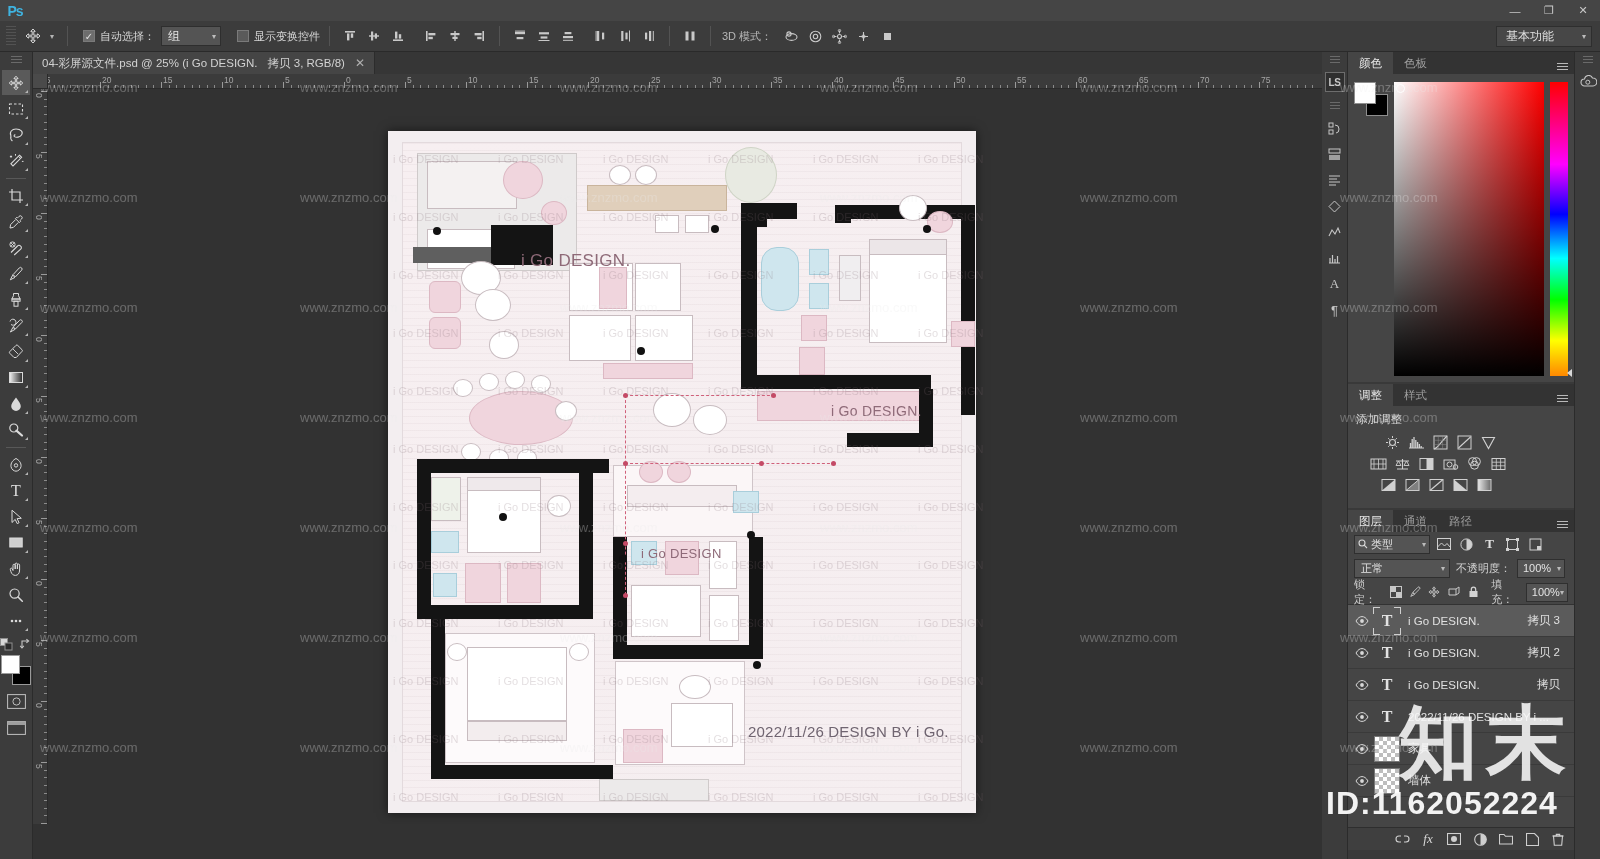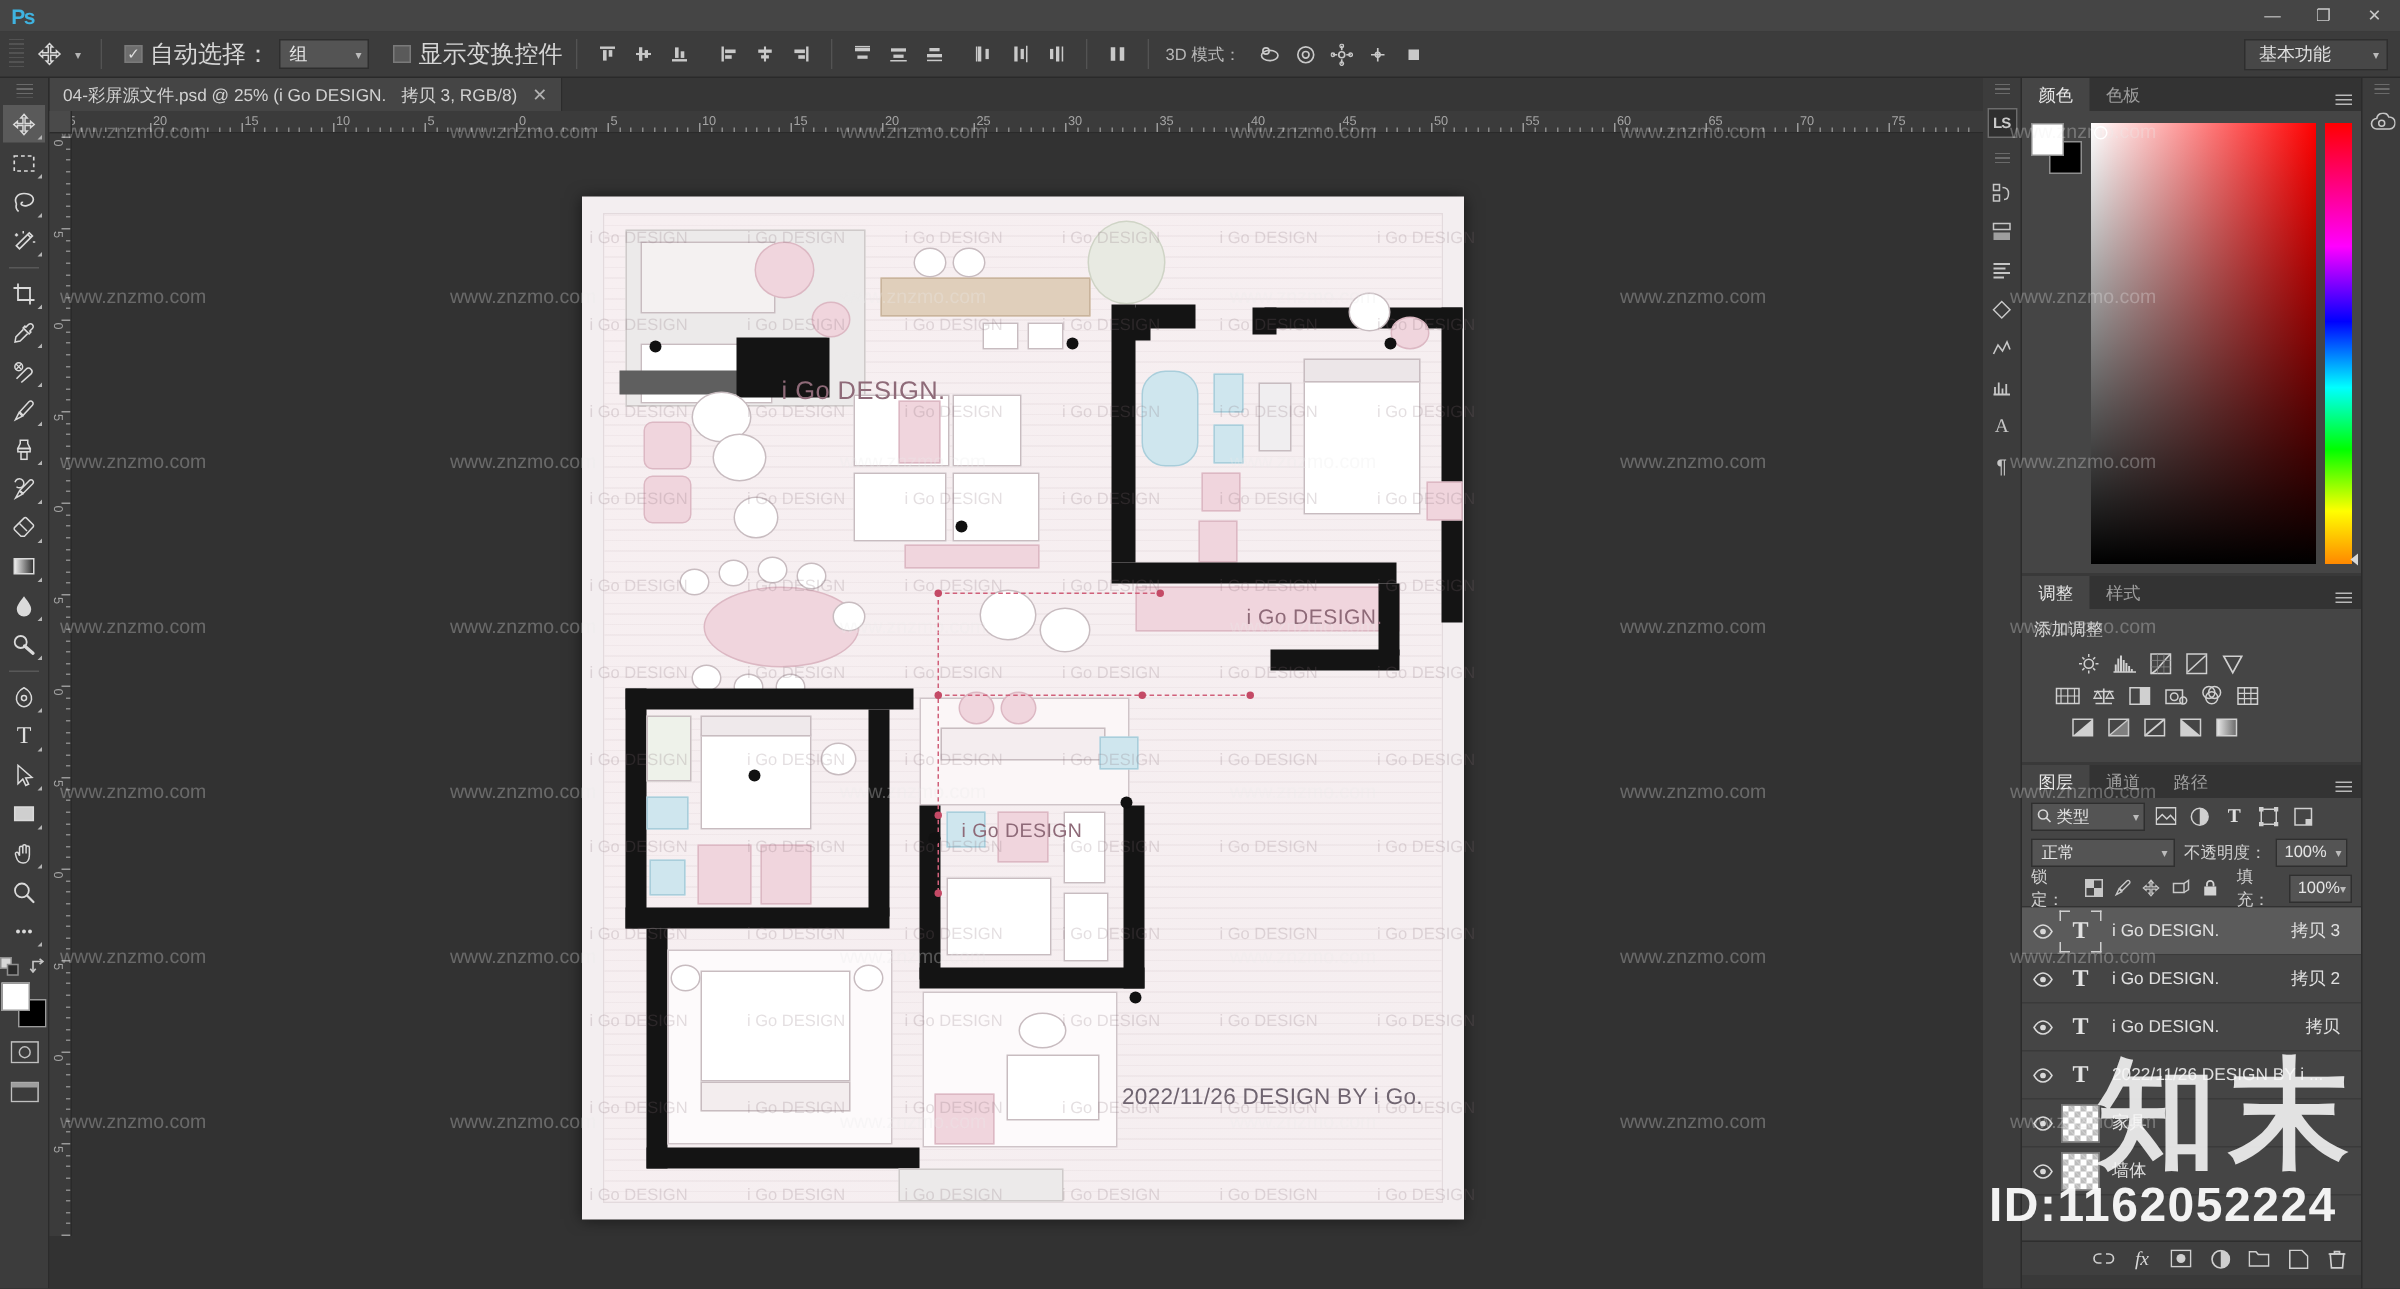--- a/index.html
+++ b/index.html
@@ -39,21 +39,21 @@
     background:repeating-linear-gradient(to bottom,#5c5c5c 0,#5c5c5c 1px,transparent 1px,transparent 3px);
     opacity:.7; }
   .tool-preview { width:26px; height:22px; display:flex; align-items:center; justify-content:center; }
   .mini-caret { width:12px; height:22px; display:flex; align-items:center; justify-content:center;
                 font-size:8px; color:#b4b4b4; }
   .opt-sep { width:1px; height:20px; background:#2e2e2e; margin:0 9px; border-right:1px solid #535353; }
   .opt-check { display:flex; align-items:center; gap:5px; margin-left:6px; }
   .cbox { width:12px; height:12px; border:1px solid #7a7a7a; background:#5a5a5a;
           display:flex; align-items:center; justify-content:center; font-size:10px; color:#e0e0e0; }
   .cbox.on { background:#6d6d6d; }
-  .opt-label { font-size:16px; color:#d6d6d6; white-space:nowrap; }
+  .opt-label { font-size:11px; color:#d6d6d6; white-space:nowrap; }
   .opt-select {
     height:20px; min-width:60px; background:#545454; border:1px solid #2e2e2e;
     display:flex; align-items:center; justify-content:space-between;
     padding:0 4px 0 6px; font-size:12px; color:#e4e4e4; margin-left:6px;
   }
   .opt-select .cv { font-size:8px; color:#bdbdbd; margin-left:6px; }
   .align-group { display:flex; align-items:center; gap:2px; }
   .align-btn { width:22px; height:22px; display:flex; align-items:center; justify-content:center; }
   .mode3d-label { font-size:11px; color:#b8b8b8; margin:0 8px 0 2px; }
   .ws-select {

